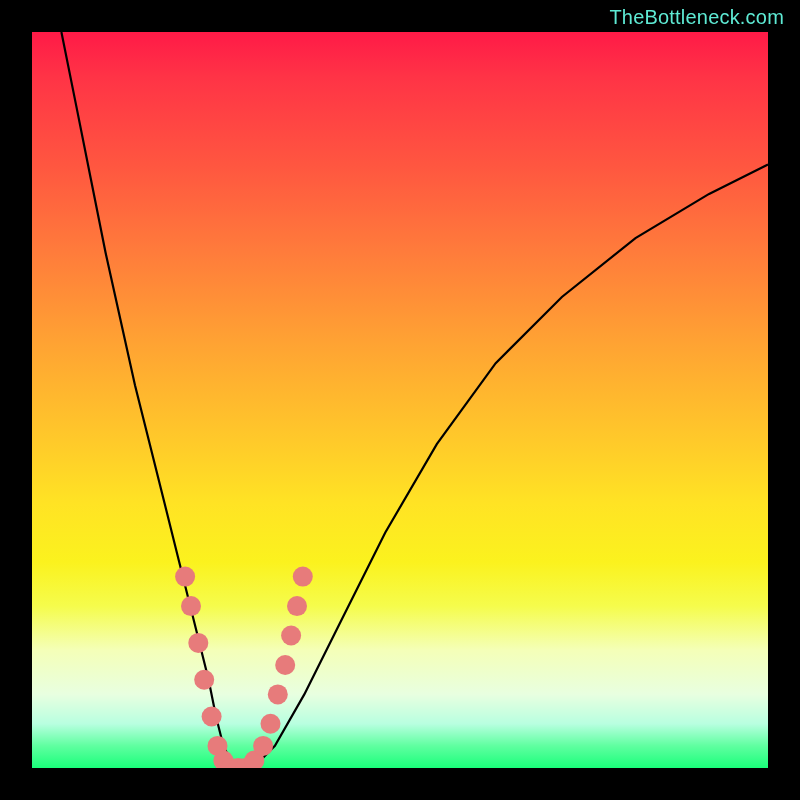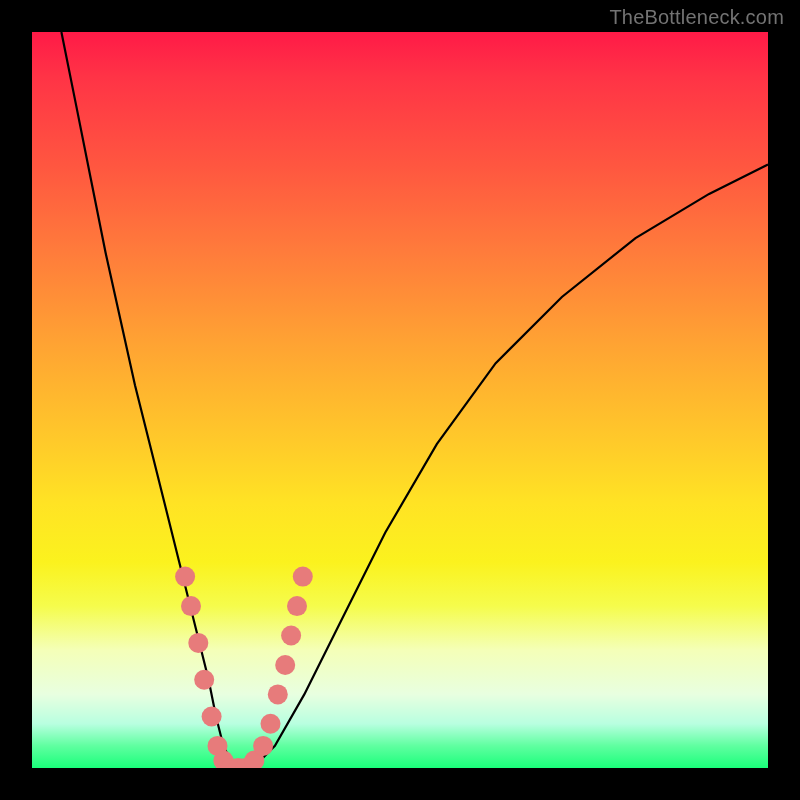--- a/index.html
+++ b/index.html
@@ -39,21 +39,21 @@
       #b8ffe0 94%,
       #5fffa0 97%,
       #1aff7a 100%);
   }
   .attribution {
     position: absolute;
     top: 6px;
     right: 16px;
     font-family: Arial, Helvetica, sans-serif;
     font-size: 20px;
-    color: #737373;
+    color: #5eead4;
     letter-spacing: 0.2px;
   }
   svg.curve {
     position: absolute;
     top: 0;
     left: 0;
     width: 736px;
     height: 736px;
   }
 </style>

